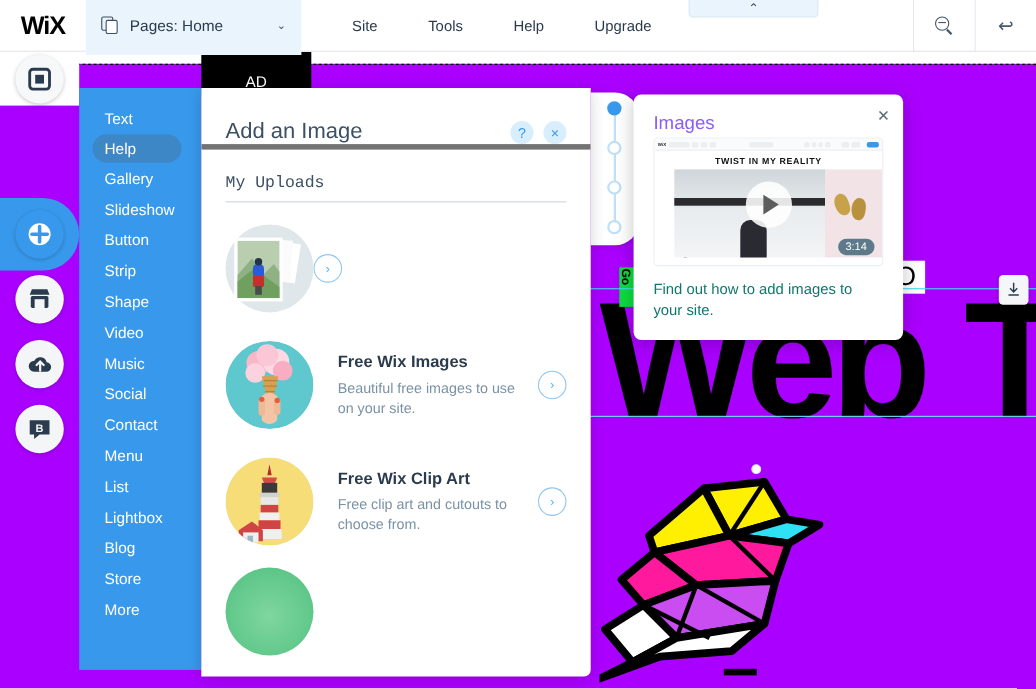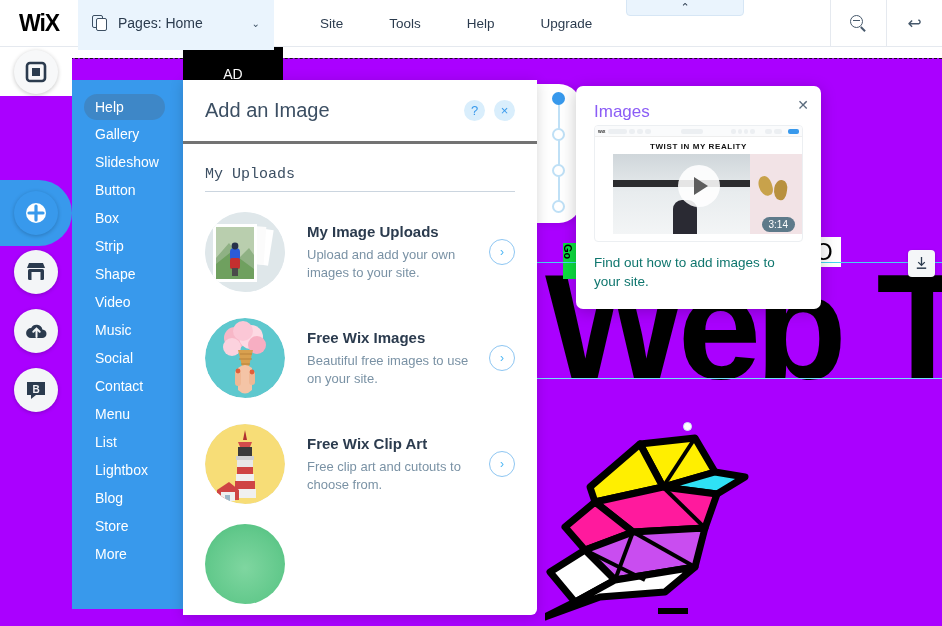--- a/index.html
+++ b/index.html
@@ -145,22 +145,22 @@
     padding-left:11px; color:#fff; height:26px;
   }
 
   
   .add-panel {
     position:absolute; left:183px; top:80px; width:354px; height:535px;
     background:#fff; z-index:50; box-shadow:0 2px 14px rgba(0,0,0,.16);
     border-bottom-right-radius:6px; overflow:hidden;
   }
   .ap-header {
-    height:64px; display:flex; align-items:center; padding:0 22px;
-    border-bottom:3px solid #737373;
+    height:56px; display:flex; align-items:flex-end; padding:0 22px;
+    border-bottom:5px solid #737373;
   }
   .ap-title { font-size:20px; color:#3c4f63; flex:1; }
   .ap-round {
     width:21px; height:21px; border-radius:50%; background:#d9eefc;
     color:#3899ec; display:flex; align-items:center; justify-content:center;
     font-size:13px; cursor:pointer; margin-left:9px;
   }
   .ap-body { padding:0 22px; }
   .ap-section-title {
     font-size:15px; color:#3c4f63; padding-top:22px; padding-bottom:8px;
@@ -348,25 +348,25 @@
 
     <div class="rail-btn" style="top:321px;">
       <svg width="22" height="22" viewBox="0 0 22 22">
         <path d="M2 3 h18 v13 h-9 l-5 4 v-4 h-4 z" fill="#2b3b4e"></path>
         <text x="11" y="13.5" font-size="10" font-weight="bold" fill="#f3f5f7" text-anchor="middle" font-family="Liberation Sans, sans-serif">B</text>
       </svg>
     </div>
   </div>
 
   <div class="cat-panel">
+    <div class="cat-item">Text</div>
     <div class="cat-item selected">Help</div>
     <div class="cat-item">Gallery</div>
     <div class="cat-item">Slideshow</div>
     <div class="cat-item">Button</div>
-    <div class="cat-item">Box</div>
     <div class="cat-item">Strip</div>
     <div class="cat-item">Shape</div>
     <div class="cat-item">Video</div>
     <div class="cat-item">Music</div>
     <div class="cat-item">Social</div>
     <div class="cat-item">Contact</div>
     <div class="cat-item">Menu</div>
     <div class="cat-item">List</div>
     <div class="cat-item">Lightbox</div>
     <div class="cat-item">Blog</div>
@@ -395,24 +395,20 @@
               <rect x="8" y="12" width="44" height="58" fill="#fff"></rect>
               <rect x="11" y="15" width="38" height="52" fill="#b9ceae"></rect>
               <path d="M11 46 L24 31 L35 45 L44 36 L49 43 v24 H11 z" fill="#8fb184"></path>
               <path d="M11 52 L26 40 L49 57 v10 H11 z" fill="#6fa05f"></path>
               <rect x="25" y="36" width="10" height="13" rx="4" fill="#2b5bd7"></rect>
               <rect x="25" y="46" width="10" height="11" rx="2" fill="#c42f2f"></rect>
               <rect x="27" y="56" width="6" height="8" fill="#4a4a4a"></rect>
               <circle cx="30" cy="34" r="3.4" fill="#26324a"></circle>
             </g>
           </svg>
-        </div>
-        <div class="ap-text">
-          <div class="ap-h">My Image Uploads</div>
-          <div class="ap-d">Upload and add your own images to your site.</div>
         </div>
         <div class="ap-arrow">›</div>
       </div>
 
 
       <div class="ap-row">
         <div class="ap-thumb">
           <svg width="80" height="80" viewBox="0 0 80 80">
             <circle cx="40" cy="40" r="40" fill="#5ec8ce"></circle>
             <g>

